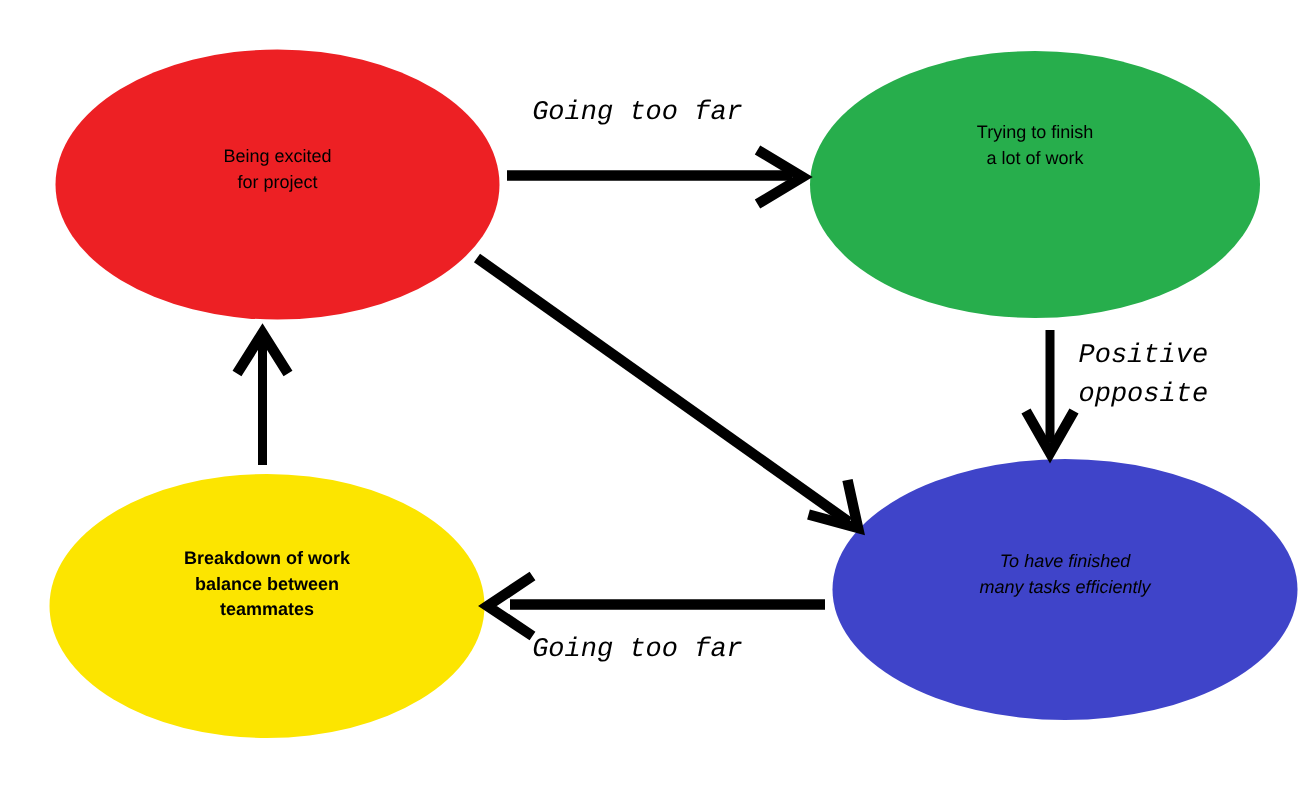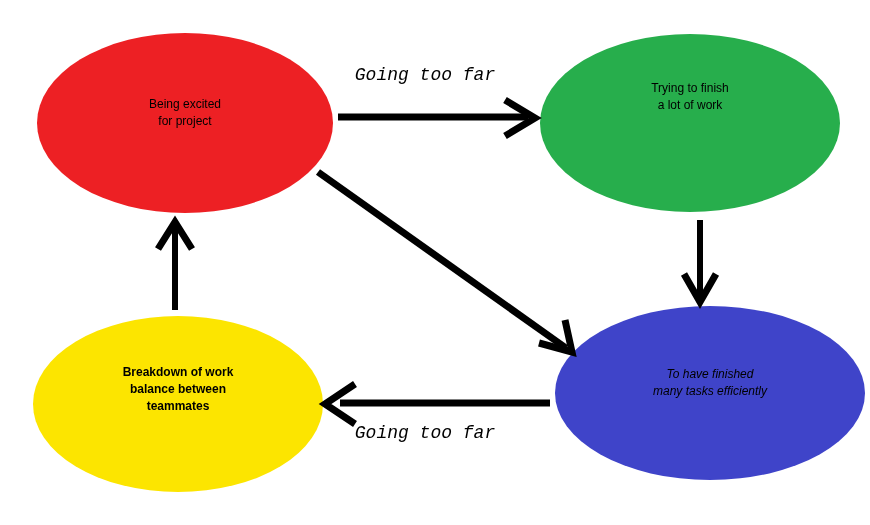--- a/index.html
+++ b/index.html
@@ -96,18 +96,20 @@
 
   <div class="node-label" style="left:53px; top:364px; width:250px;font-weight:bold;">Breakdown of work
 balance between
 teammates</div>
 
   <div class="node-label" style="left:570px; top:366px; width:280px;font-style:italic;">To have finished
 many tasks efficiently</div>
 
   <div class="edge-label center" style="left:340px; top:62px; width:170px;">Going too far</div>
 
+  <div class="edge-label left" style="left:719px; top:224px; width:140px;">Positive
+opposite</div>
 
 
   <div class="edge-label center" style="left:340px; top:420px; width:170px;">Going too far</div>
 
 
 </div>
 
 </body></html>

